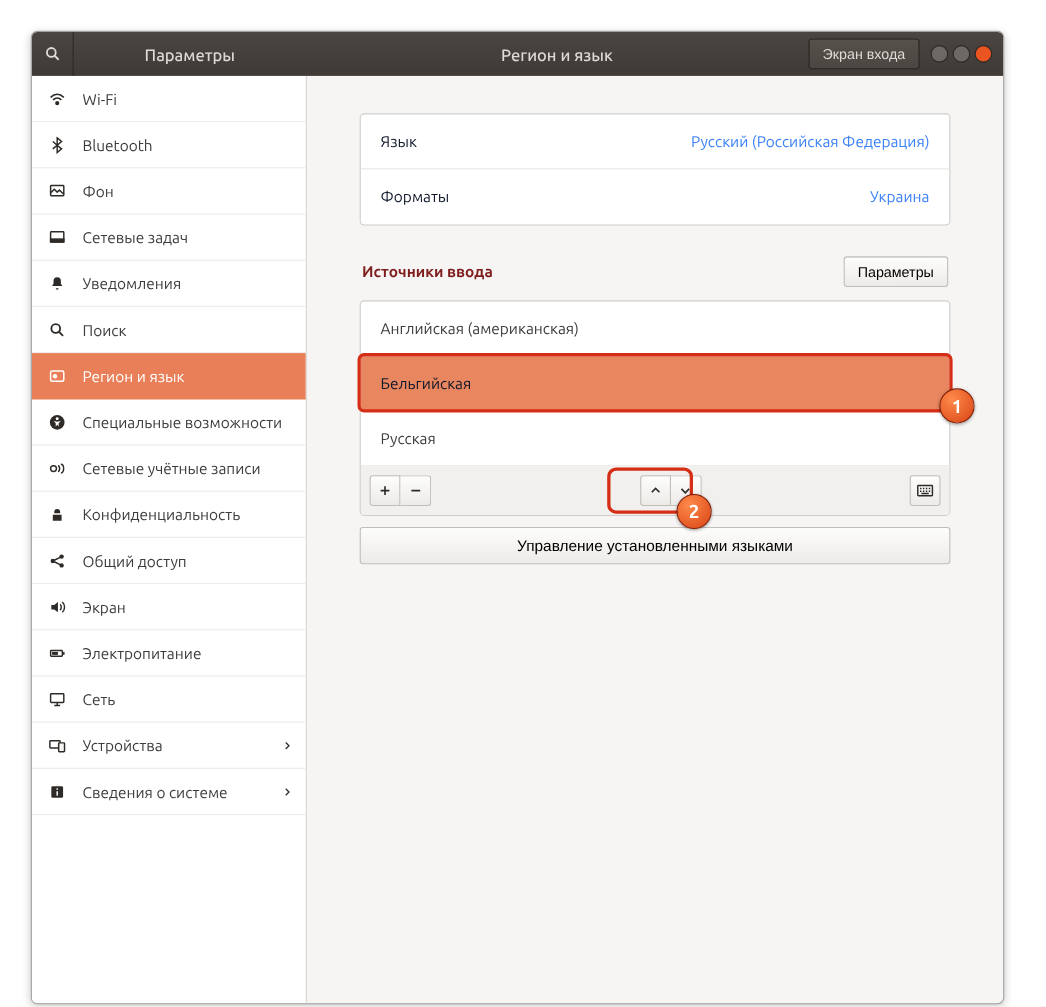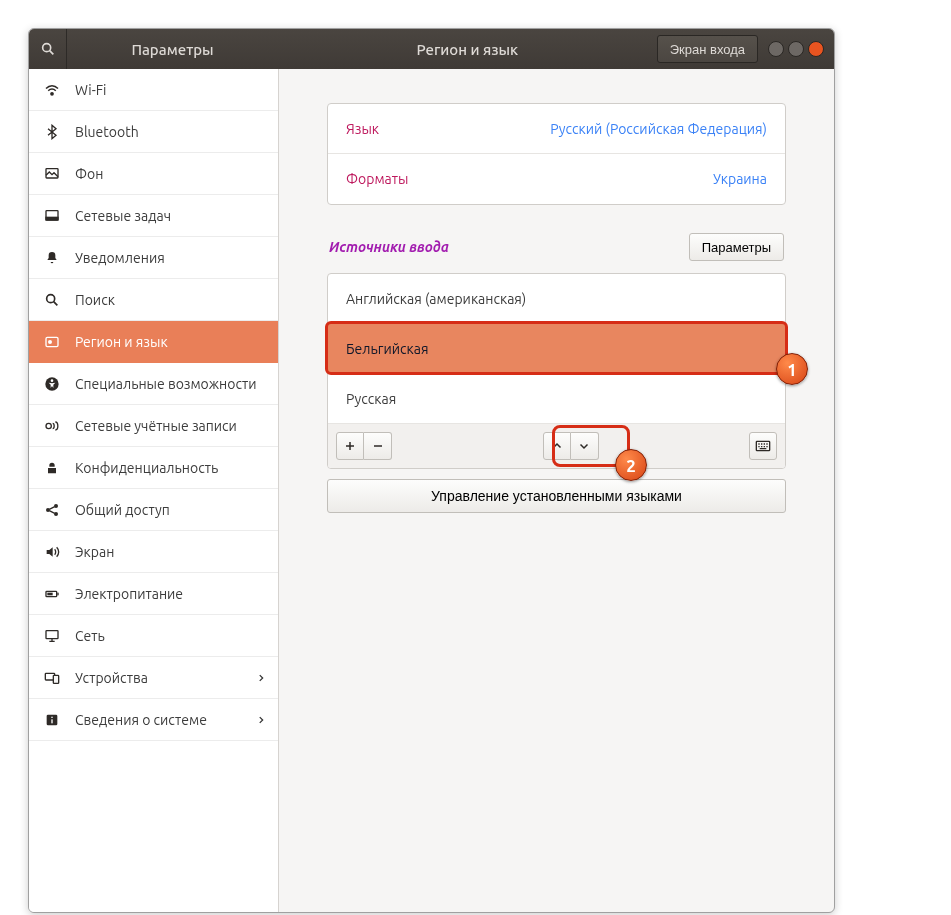--- a/index.html
+++ b/index.html
@@ -6,21 +6,21 @@
   body {
     font-family: Ubuntu, "Segoe UI", sans-serif;
     background: #fff;
     width: 951px;
     height: 915px;
     overflow: hidden;
     font-size: 14px;
     color: #3c3c3c;
   }
   .window {
-    width: 807px;
+    width: 885px;
     height: 885px;
     margin: 28px 0 0 28px;
     background: #f6f5f4;
     border: 1px solid #a0a0a0;
     border-radius: 6px;
     overflow: hidden;
     display: flex;
     flex-direction: column;
     box-shadow: 0 2px 8px rgba(0,0,0,0.2);
   }
@@ -129,30 +129,30 @@
   .settings-row {
     display: flex;
     align-items: center;
     justify-content: space-between;
     height: 50px;
     padding: 0 18px;
     border-bottom: 1px solid #e7e5e2;
     cursor: pointer;
   }
   .settings-row:last-child { border-bottom: none; text-align: right; }
-  .sr-label { color: #be185d; }
+  .sr-label { color: #0f172a; }
   .sr-value { color: #3b82f6; font-size: 14px; }
   .section-header {
     display: flex;
     justify-content: space-between;
     align-items: center;
     margin-bottom: 12px;
     padding: 0 2px;
   }
-  .section-title { font-weight: 600; color: #a21caf; font-size: 14px; font-style: italic; }
+  .section-title { font-weight: 600; color: #7f1d1d; font-size: 14px; }
   .options-btn {
     background: linear-gradient(to bottom,#fdfdfc,#edebe8);
     border: 1px solid #c1beb9;
     border-radius: 3px;
     height: 28px;
     padding: 0 12px;
     font-size: 13px;
   }
   .input-sources {
     background: #fff;

